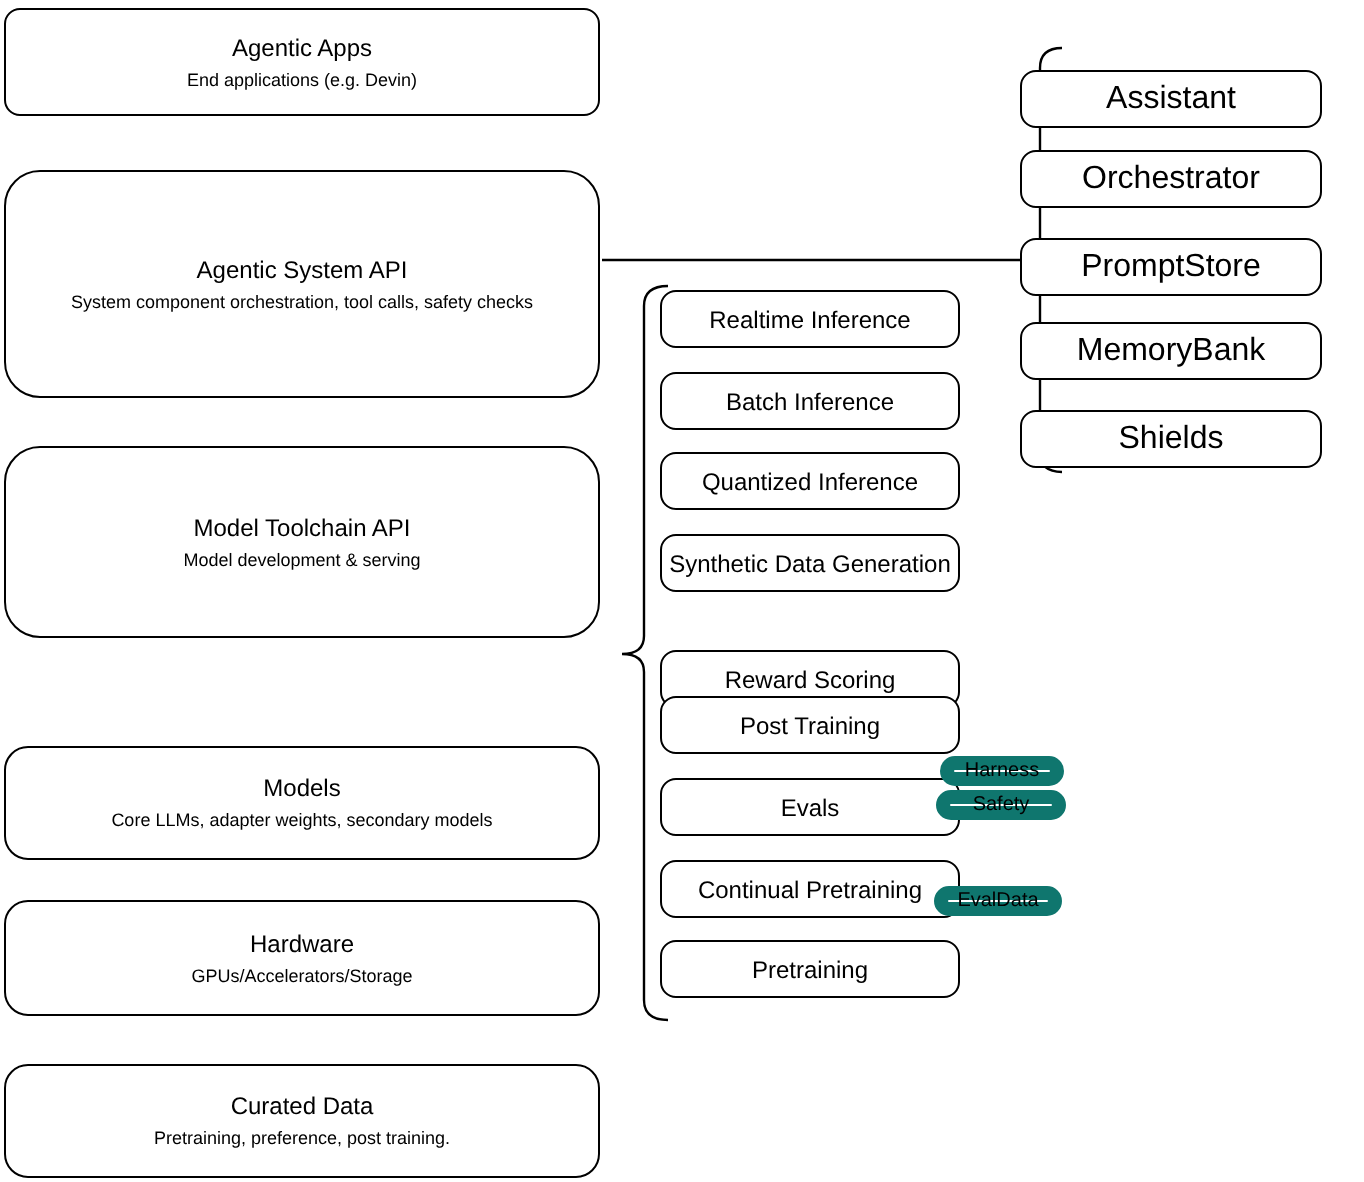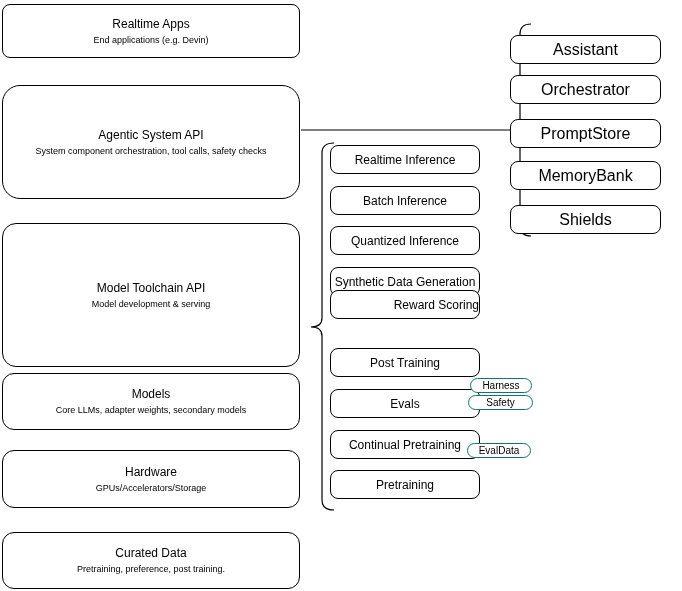--- a/index.html
+++ b/index.html
@@ -39,21 +39,21 @@
     font-size: 12px;
   }
   .right-node {
     left: 510px; width: 151px; height: 29px;
     font-size: 16px;
   }
   .pill {
     position: absolute;
     box-sizing: border-box;
     background: #ffffff;
-    border: 1px solid #0f766e;
+    border: 7px solid #0f766e;
     border-radius: 8px;
     height: 15px;
     display: flex;
     align-items: center;
     justify-content: center;
     font-size: 10px;
     line-height: 13px;
     z-index: 5;
   }
 </style>
@@ -65,30 +65,30 @@
   <svg class="svg-layer" viewBox="0 0 682 591" xmlns="http://www.w3.org/2000/svg">
 
     <path d="M301,130 L511,130" fill="none" stroke="#000000" stroke-width="1.2"></path>
 
     <path d="M531,24 Q520,24 520,34 L520,121 Q520,130 511,130 Q520,130 520,139 L520,226 Q520,236 531,236" fill="none" stroke="#000000" stroke-width="1.2"></path>
 
     <path d="M334,143 Q322,143 322,153 L322,318 Q322,327 311,327 Q322,327 322,336 L322,500 Q322,510 334,510" fill="none" stroke="#000000" stroke-width="1.2"></path>
   </svg>
 
   <div class="node left-node r8" style="top:4px;height:54px;">
-    <div class="box-title">Realtime Apps</div>
+    <div class="box-title">Agentic Apps</div>
     <div class="box-sub">End applications (e.g. Devin)</div>
   </div>
 
   <div class="node left-node r18" style="top:85px;height:114px;">
     <div class="box-title">Agentic System API</div>
     <div class="box-sub">System component orchestration, tool calls, safety checks</div>
   </div>
 
-  <div class="node left-node r18" style="top:223px;height:144px;border-radius:14px;">
+  <div class="node left-node r18" style="top:223px;height:96px;">
     <div class="box-title">Model Toolchain API</div>
     <div class="box-sub">Model development &amp; serving</div>
   </div>
 
   <div class="node left-node r12" style="top:373px;height:57px;">
     <div class="box-title">Models</div>
     <div class="box-sub">Core LLMs, adapter weights, secondary models</div>
   </div>
 
   <div class="node left-node r12" style="top:450px;height:58px;">
@@ -106,21 +106,21 @@
   </div>
   <div class="node mid-node r8" style="top:186px;">
     <span>Batch Inference</span>
   </div>
   <div class="node mid-node r8" style="top:226px;">
     <span>Quantized Inference</span>
   </div>
   <div class="node mid-node r8" style="top:267px;">
     <span>Synthetic Data Generation</span>
   </div>
-  <div class="node mid-node r8" style="top:290px;align-items:flex-end;">
+  <div class="node mid-node r8" style="top:325px;">
     <span>Reward Scoring</span>
   </div>
   <div class="node mid-node r8" style="top:348px;">
     <span>Post Training</span>
   </div>
   <div class="node mid-node r8" style="top:389px;">
     <span>Evals</span>
   </div>
   <div class="node mid-node r8" style="top:430px;">
     <span>Continual Pretraining</span>

